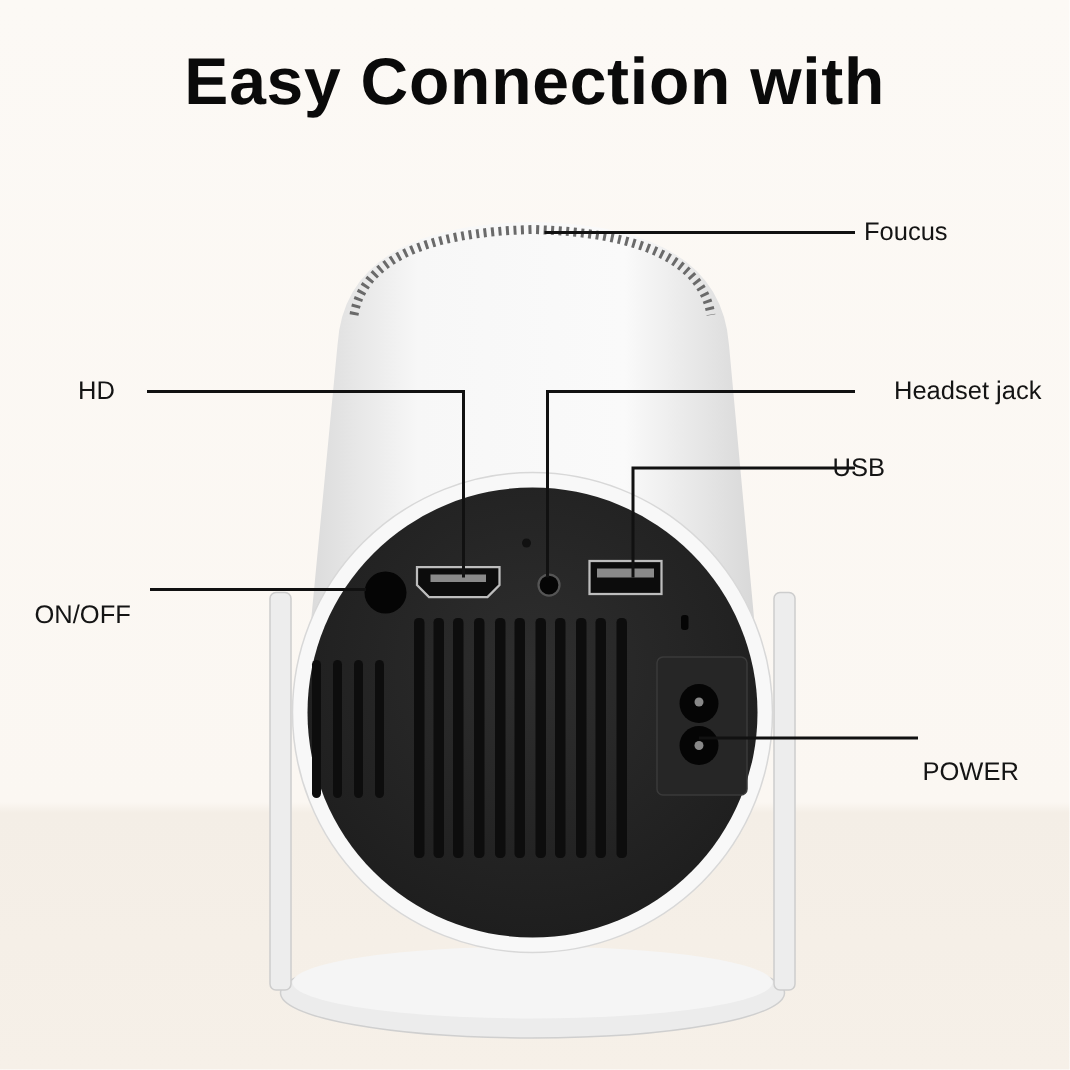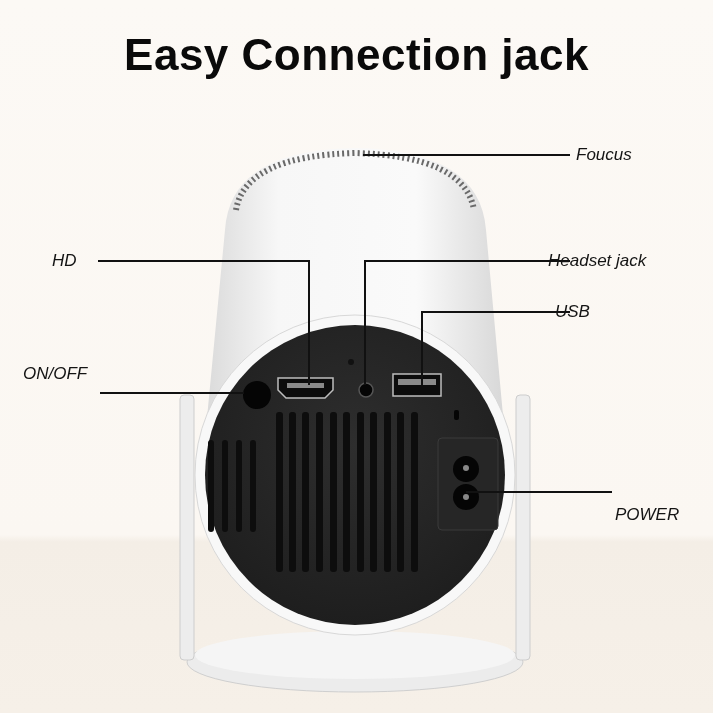--- a/index.html
+++ b/index.html
@@ -1,27 +1,27 @@
 <!DOCTYPE html>
 <html><head>
   <meta charset="utf-8">
   <style>
     html, body { margin:0; padding:0; }
     body { width:713px; height:713px; overflow:hidden; position:relative;
       background: linear-gradient(#fcf9f5 0%, #fbf7f2 75%, #f4eee6 76%, #f6f0e8 100%);
       font-family: "Liberation Sans", sans-serif; }
     .title { position:absolute; left:0; top:30px; width:713px; text-align:center;
       font-weight:bold; font-size:44px; color:#0a0a0a; letter-spacing:0.5px; }
-    .label { position:absolute; font-size:17px; color:#141414; white-space:nowrap;font-style:italic; }
+    .label { position:absolute; font-size:17px; color:#141414; white-space:nowrap; }
     svg.art { position:absolute; left:0; top:0; }
   </style>
 </head>
 <body>
 
-<div class="title">Easy Connection jack</div>
+<div class="title">Easy Connection with</div>
 
 <svg class="art" width="713" height="713" viewBox="0 0 713 713">
   <defs>
     <linearGradient id="bodyg" x1="0" x2="1" y1="0" y2="0">
       <stop offset="0" stop-color="#d9d9d9"></stop>
       <stop offset="0.25" stop-color="#f7f7f7"></stop>
       <stop offset="0.7" stop-color="#fafafa"></stop>
       <stop offset="1" stop-color="#d6d6d6"></stop>
     </linearGradient>
     <radialGradient id="panelg" cx="0.5" cy="0.4" r="0.6">
@@ -83,16 +83,16 @@
     <polyline points="98,261 309,261 309,385"></polyline>
     <polyline points="365,385 365,261 570,261"></polyline>
     <polyline points="422,385 422,312 570,312"></polyline>
     <polyline points="100,393 244,393"></polyline>
     <polyline points="466,492 612,492"></polyline>
   </g>
 </svg>
 
 <div class="label" style="left:576px;top:145px">Foucus</div>
 <div class="label" style="left:52px;top:251px">HD</div>
-<div class="label" style="left:548px;top:251px">Headset jack</div>
+<div class="label" style="left:596px;top:251px">Headset jack</div>
 <div class="label" style="left:555px;top:302px">USB</div>
-<div class="label" style="left:23px;top:364px">ON/OFF</div>
+<div class="label" style="left:23px;top:400px">ON/OFF</div>
 <div class="label" style="left:615px;top:505px">POWER</div>
 
 </body></html>

